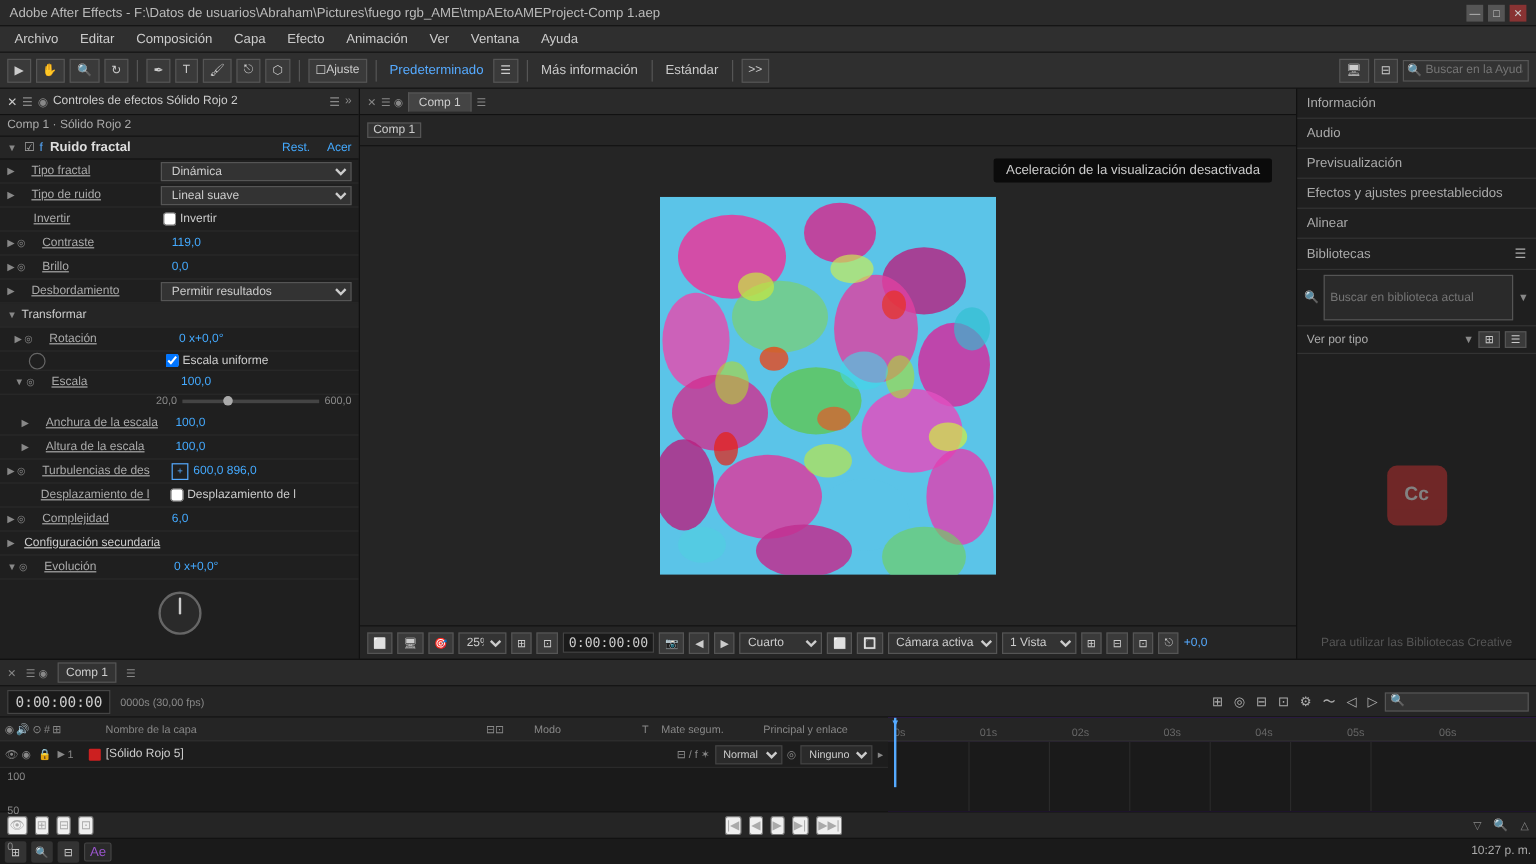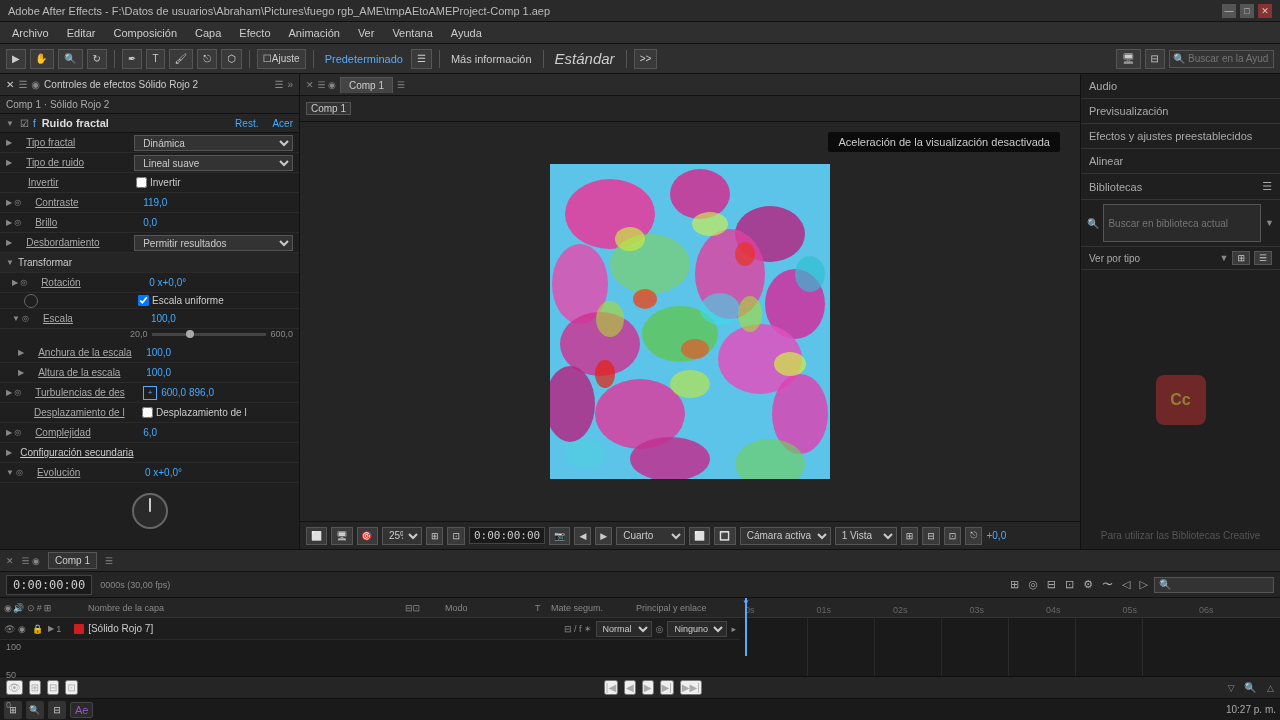--- a/index.html
+++ b/index.html
@@ -378,21 +378,21 @@
       display: flex;
       align-items: center;
       justify-content: center;
       padding: 20px;
     }
     .cc-icon {
       width: 50px; height: 50px;
       background: #c03030;
       border-radius: 8px;
       display: flex; align-items: center; justify-content: center;
-      color: #fde047; font-weight: bold; font-size: 16px;
+      color: #e5e5e5; font-weight: bold; font-size: 16px;
       opacity: 0.5;
     }
     .cc-desc {
       text-align: center;
       color: #555;
       font-size: 10px;
       padding: 0 8px 8px;
     }
 
     
@@ -611,21 +611,21 @@
   <button class="toolbar-btn">
     <span>☐</span>
     <span>Ajuste</span>
   </button>
   <div class="toolbar-separator"></div>
   <span style="color:#5af; font-size:11px; padding:0 4px;">Predeterminado</span>
   <button class="toolbar-btn">☰</button>
   <div class="toolbar-separator"></div>
   <span style="color:#ccc; font-size:11px; padding:0 4px;">Más información</span>
   <div class="toolbar-separator"></div>
-  <span style="color:#ccc; font-size:15px; padding:0 4px;font-style:italic;">Estándar</span>
+  <span style="color:#ccc; font-size:11px; padding:0 4px;">Estándar</span>
   <div class="toolbar-separator"></div>
   <button class="toolbar-btn">&gt;&gt;</button>
   <div style="flex:1"></div>
   <button class="toolbar-btn">🖥</button>
   <button class="toolbar-btn">⊟</button>
   <div style="position:relative; display:flex; align-items:center;">
     <span style="color:#888; font-size:10px; position:absolute; left:4px;">🔍</span>
     <input type="text" style="background: rgb(51, 51, 51); border: 1px solid rgb(85, 85, 85); color: rgb(204, 204, 204); font-size: 10px; padding: 1px 4px 1px 18px; height: 18px; width: 105px;" placeholder="Buscar en la Ayuda">
   </div>
 </div>
@@ -887,20 +887,21 @@
         </select>
         <button class="viewer-footer-btn">⊞</button>
         <button class="viewer-footer-btn">⊟</button>
         <button class="viewer-footer-btn">⊡</button>
         <button class="viewer-footer-btn">⎋</button>
         <span style="color:#5af; font-size:10px;">+0,0</span>
       </div>
     </div>
 
     <div id="right-panel">
+      <div class="right-section">Información</div>
       <div class="right-section">Audio</div>
       <div class="right-section">Previsualización</div>
       <div class="right-section">Efectos y ajustes preestablecidos</div>
       <div class="right-section">Alinear</div>
       <div class="right-section" style="display:flex; align-items:center; justify-content:space-between;">
         <span>Bibliotecas</span>
         <span>☰</span>
       </div>
       <div class="right-search">
         <span style="color:#888; font-size:10px;">🔍</span>
@@ -971,21 +972,21 @@
 
         <div class="tl-layer-row">
           <div class="tl-vis-btns">
             <span class="tl-vis-btn">👁</span>
             <span class="tl-vis-btn">◉</span>
             <span class="tl-vis-btn">🔒</span>
           </div>
           <span class="expand-btn">▶</span>
           <span class="layer-num">1</span>
           <div class="layer-color" style="background:#cc2020;"></div>
-          <span class="layer-name">[Sólido Rojo 7]</span>
+          <span class="layer-name">[Sólido Rojo 5]</span>
           <span style="font-size:9px; color:#888; margin:0 4px;">⊟ / f ✶</span>
           <select class="layer-mode-select">
             <option>Normal</option>
           </select>
           <span style="font-size:9px; color:#888; margin:0 4px;">◎</span>
           <select class="layer-mode-select">
             <option>Ninguno</option>
           </select>
           <span style="font-size:9px; color:#888; margin-left:4px;">▸</span>
         </div>

